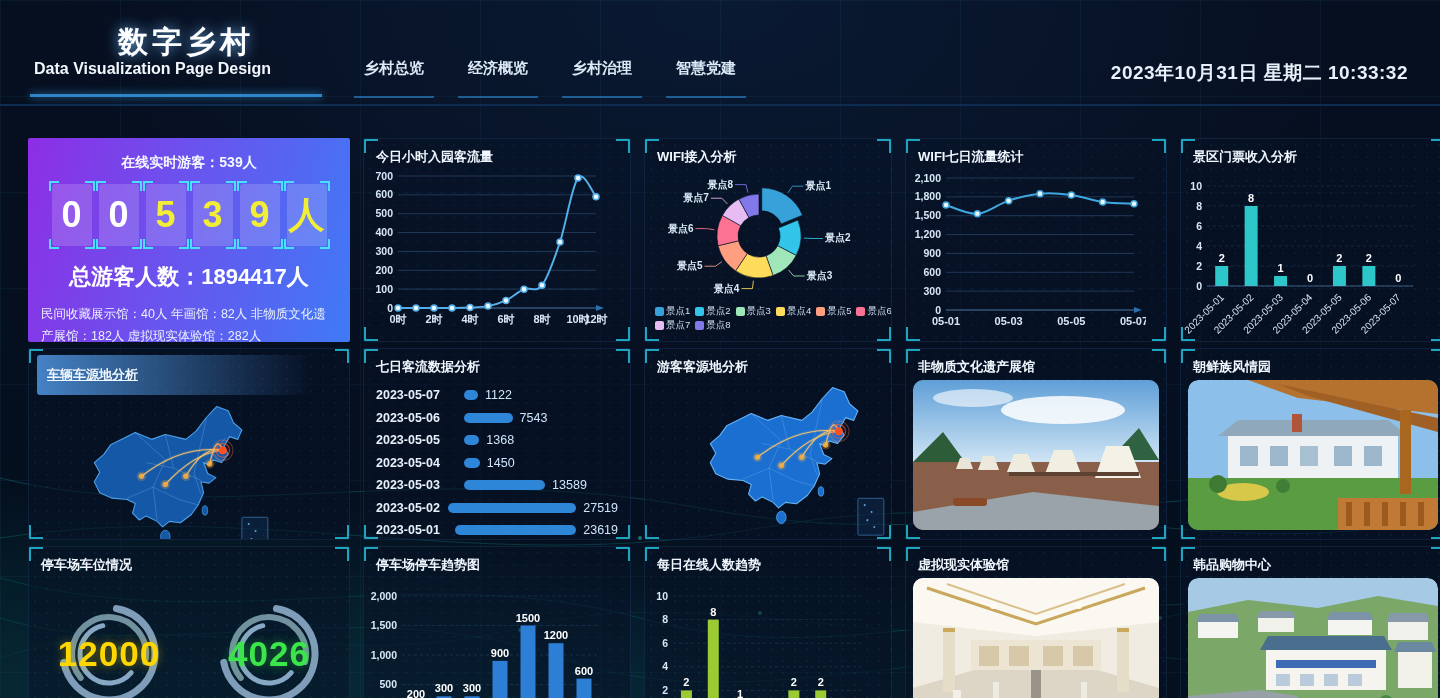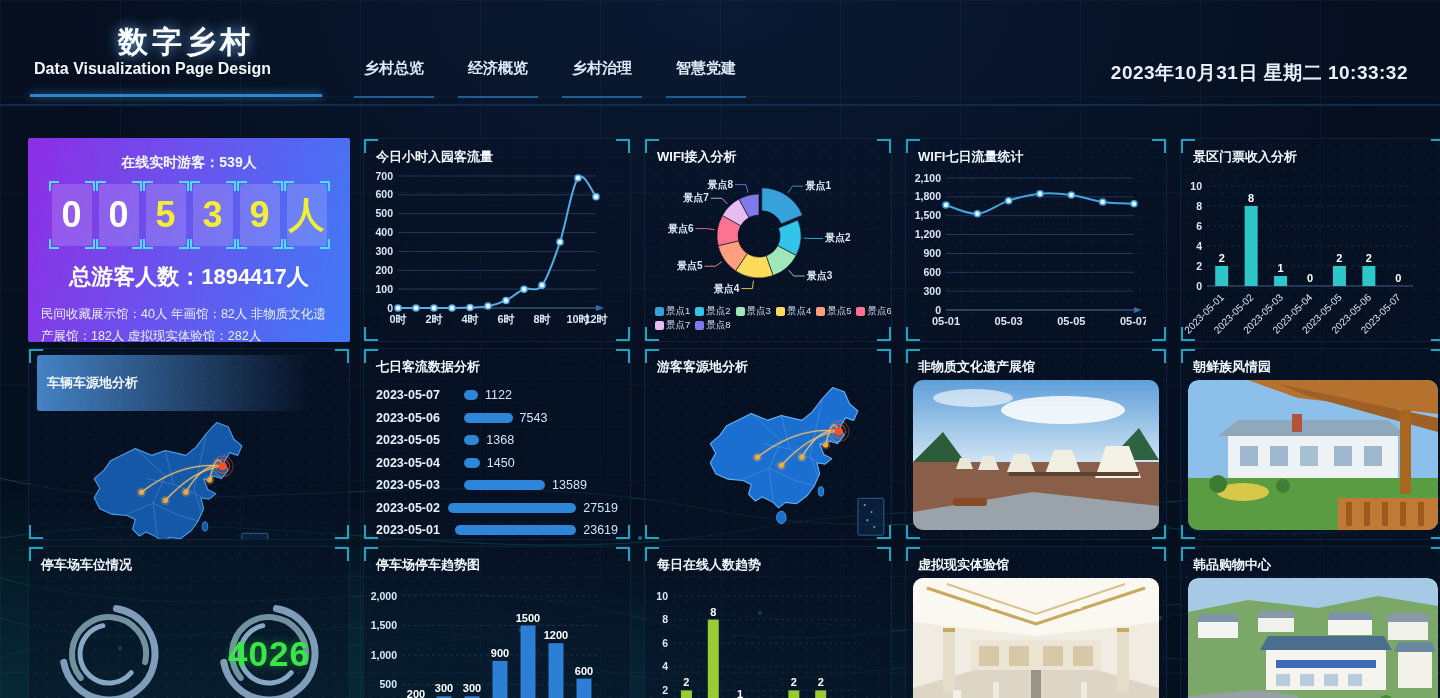--- a/index.html
+++ b/index.html
@@ -53,22 +53,22 @@
       linear-gradient(#27d6f2,#27d6f2) no-repeat left 0 top 0/14px 2px,
       linear-gradient(#27d6f2,#27d6f2) no-repeat left 0 top 0/2px 14px,
       linear-gradient(#27d6f2,#27d6f2) no-repeat right 0 top 0/14px 2px,
       linear-gradient(#27d6f2,#27d6f2) no-repeat right 0 top 0/2px 14px,
       linear-gradient(#27d6f2,#27d6f2) no-repeat left 0 bottom 0/14px 2px,
       linear-gradient(#27d6f2,#27d6f2) no-repeat left 0 bottom 0/2px 14px,
       linear-gradient(#27d6f2,#27d6f2) no-repeat right 0 bottom 0/14px 2px,
       linear-gradient(#27d6f2,#27d6f2) no-repeat right 0 bottom 0/2px 14px;
     opacity:.75;}
   .panel-title{margin:9px 12px 2px;font-size:13px;font-weight:bold;color:#f0f7ff;}
-  .title-bar{margin:6px 8px 2px;padding:19px 10px;border-radius:3px;width:255px;
-    background:linear-gradient(90deg, rgba(80,150,225,.85), rgba(80,150,225,0));}
+  .title-bar{margin:6px 8px 2px;padding:11px 10px;border-radius:3px;width:255px;
+    background:linear-gradient(90deg, rgba(80,150,225,.85), rgba(80,150,225,0));text-decoration:underline;}
   .chart-box{position:relative;}
 
   
   .card{background:linear-gradient(105deg,#8d2ee4 0%,#6a53ee 45%,#3f7af5 100%);border:none;}
   .card::after{display:none;}
   .card-online{margin-top:16px;text-align:center;font-size:14px;font-weight:bold;color:#f5f9ff;}
   .flip-row{display:flex;justify-content:center;gap:7px;margin-top:12px;}
   .flip-cell{position:relative;width:40px;height:62px;border-radius:3px;
     background:rgba(255,255,255,.16);display:flex;align-items:center;justify-content:center;
     font-size:36px;font-weight:bold;}
@@ -541,20 +541,21 @@
       <div class="panel-title">停车场车位情况</div>
       <div class="rings">
         <div class="ring-wrap">
           <div style="display: flex; justify-content: center;">
               <svg width="116" height="116" viewBox="0 0 116 116">
                 <circle cx="58" cy="58" r="46" fill="none" stroke="#7f9db9" stroke-width="7" stroke-dasharray="200 88" stroke-linecap="round" transform="rotate(-80 58 58)"></circle>
                 <circle cx="58" cy="58" r="37" fill="none" stroke="#72919f" stroke-width="6" stroke-dasharray="150 82" stroke-linecap="round" transform="rotate(140 58 58)"></circle>
                 <circle cx="58" cy="58" r="29" fill="none" stroke="#86a8c4" stroke-width="5" stroke-dasharray="110 72" stroke-linecap="round" transform="rotate(40 58 58)"></circle>
               </svg>
             </div>
+          <div class="ring-num yellow">12000</div>
 
         </div>
         <div class="ring-wrap">
           <div style="display: flex; justify-content: center;">
               <svg width="116" height="116" viewBox="0 0 116 116">
                 <circle cx="58" cy="58" r="46" fill="none" stroke="#7f9db9" stroke-width="7" stroke-dasharray="200 88" stroke-linecap="round" transform="rotate(-80 58 58)"></circle>
                 <circle cx="58" cy="58" r="37" fill="none" stroke="#72919f" stroke-width="6" stroke-dasharray="150 82" stroke-linecap="round" transform="rotate(140 58 58)"></circle>
                 <circle cx="58" cy="58" r="29" fill="none" stroke="#86a8c4" stroke-width="5" stroke-dasharray="110 72" stroke-linecap="round" transform="rotate(40 58 58)"></circle>
               </svg>
             </div>

